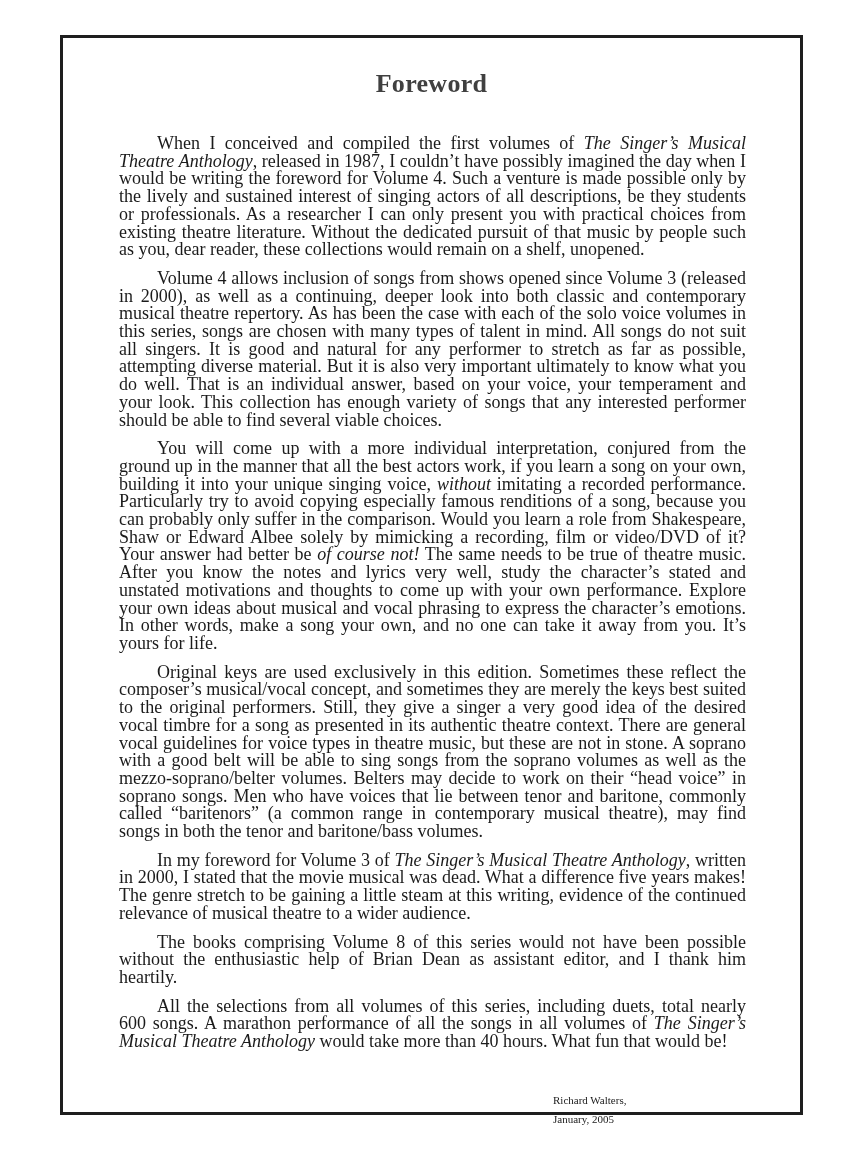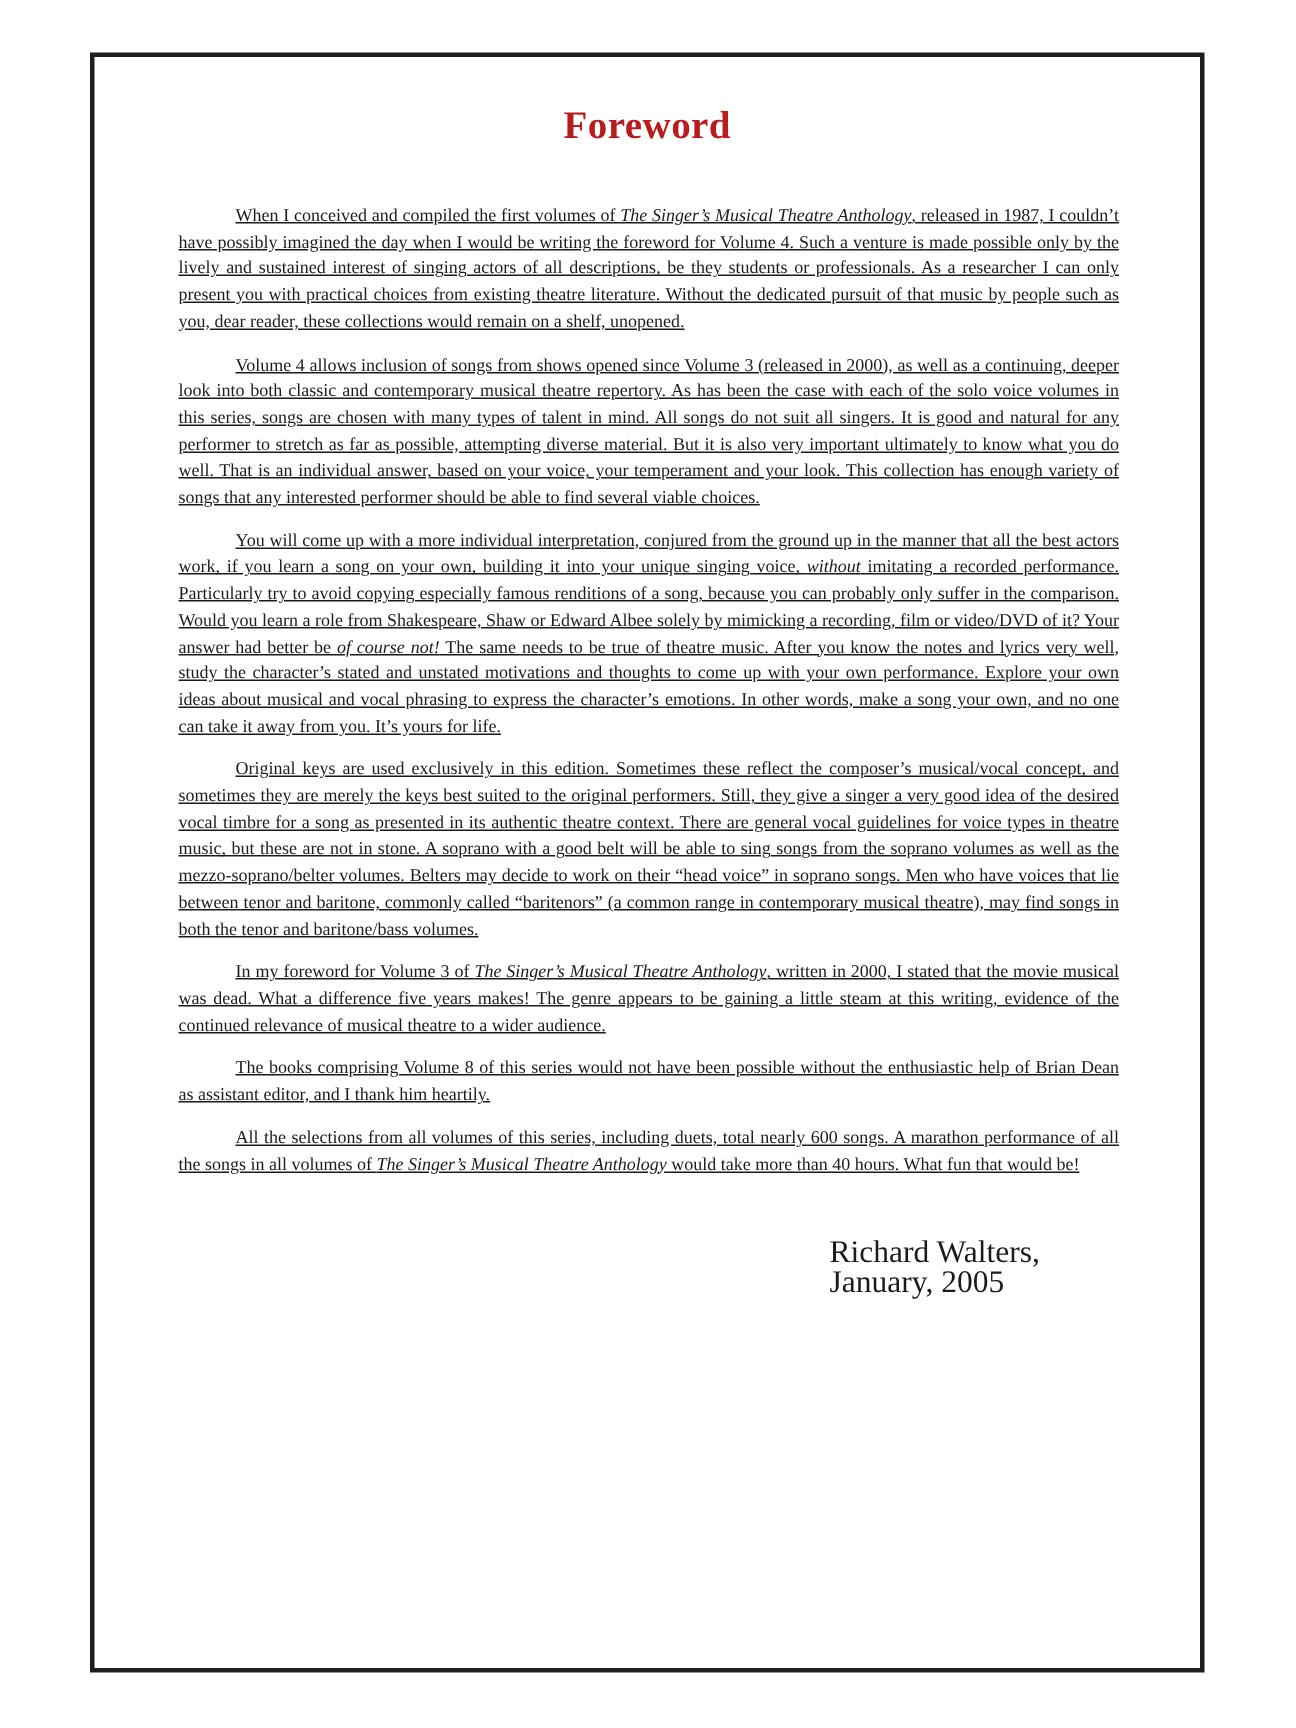--- a/index.html
+++ b/index.html
@@ -25,56 +25,55 @@
     background: #ffffff;
     box-sizing: content-box;
   }
   .doc-title {
     text-align: center;
     font-weight: bold;
     font-size: 26px;
     line-height: 30px;
     margin-top: 31px;
     letter-spacing: 0.3px;
-    color: #b91c1c;
+    color: #404040;
   }
   .content {
     margin: 36px 54px 0 56px; 
   }
   .content p.para {
-    font-size: 12px;
+    font-size: 18px;
     line-height: 17.7px;
     text-align: justify;
     text-indent: 38px;
     margin: 0 0 11px 0;
-    text-decoration: underline;
   }
   .content p.para em {
     font-style: italic;
   }
   .signature {
     margin-top: 40px;
     margin-left: 434px;
-    font-size: 21px;
+    font-size: 11px;
     line-height: 19.5px;
   }
 </style>
 </head>
 <body>
 
 <div class="frame">
   <h1 class="doc-title">Foreword</h1>
 
   <div class="content">
 
     <p class="para"><span>When I conceived and compiled the first volumes of </span><em>The Singer’s Musical Theatre Anthology</em><span>, released in 1987, I couldn’t have possibly imagined the day when I would be writing the foreword for Volume 4. Such a venture is made possible only by the lively and sustained interest of singing actors of all descriptions, be they students or professionals. As a researcher I can only present you with practical choices from existing theatre literature. Without the dedicated pursuit of that music by people such as you, dear reader, these collections would remain on a shelf, unopened.</span></p>
       <p class="para"><span>Volume 4 allows inclusion of songs from shows opened since Volume 3 (released in 2000), as well as a continuing, deeper look into both classic and contemporary musical theatre repertory. As has been the case with each of the solo voice volumes in this series, songs are chosen with many types of talent in mind. All songs do not suit all singers. It is good and natural for any performer to stretch as far as possible, attempting diverse material. But it is also very important ultimately to know what you do well. That is an individual answer, based on your voice, your temperament and your look. This collection has enough variety of songs that any interested performer should be able to find several viable choices.</span></p>
       <p class="para"><span>You will come up with a more individual interpretation, conjured from the ground up in the manner that all the best actors work, if you learn a song on your own, building it into your unique singing voice, </span><em>without</em><span> imitating a recorded performance. Particularly try to avoid copying especially famous renditions of a song, because you can probably only suffer in the comparison. Would you learn a role from Shakespeare, Shaw or Edward Albee solely by mimicking a recording, film or video/DVD of it? Your answer had better be </span><em>of course not!</em><span> The same needs to be true of theatre music. After you know the notes and lyrics very well, study the character’s stated and unstated motivations and thoughts to come up with your own performance. Explore your own ideas about musical and vocal phrasing to express the character’s emotions. In other words, make a song your own, and no one can take it away from you. It’s yours for life.</span></p>
       <p class="para"><span>Original keys are used exclusively in this edition. Sometimes these reflect the composer’s musical/vocal concept, and sometimes they are merely the keys best suited to the original performers. Still, they give a singer a very good idea of the desired vocal timbre for a song as presented in its authentic theatre context. There are general vocal guidelines for voice types in theatre music, but these are not in stone. A soprano with a good belt will be able to sing songs from the soprano volumes as well as the mezzo-soprano/belter volumes. Belters may decide to work on their “head voice” in soprano songs. Men who have voices that lie between tenor and baritone, commonly called “baritenors” (a common range in contemporary musical theatre), may find songs in both the tenor and baritone/bass volumes.</span></p>
-      <p class="para"><span>In my foreword for Volume 3 of </span><em>The Singer’s Musical Theatre Anthology</em><span>, written in 2000, I stated that the movie musical was dead. What a difference five years makes! The genre appears to be gaining a little steam at this writing, evidence of the continued relevance of musical theatre to a wider audience.</span></p>
+      <p class="para"><span>In my foreword for Volume 3 of </span><em>The Singer’s Musical Theatre Anthology</em><span>, written in 2000, I stated that the movie musical was dead. What a difference five years makes! The genre stretch to be gaining a little steam at this writing, evidence of the continued relevance of musical theatre to a wider audience.</span></p>
       <p class="para"><span>The books comprising Volume 8 of this series would not have been possible without the enthusiastic help of Brian Dean as assistant editor, and I thank him heartily.</span></p>
       <p class="para"><span>All the selections from all volumes of this series, including duets, total nearly 600 songs. A marathon performance of all the songs in all volumes of </span><em>The Singer’s Musical Theatre Anthology</em><span> would take more than 40 hours. What fun that would be!</span></p>
       <div class="signature">
       <div>Richard Walters,</div>
       <div>January, 2005</div>
     </div>
   </div>
 </div>
 
 </body></html>

